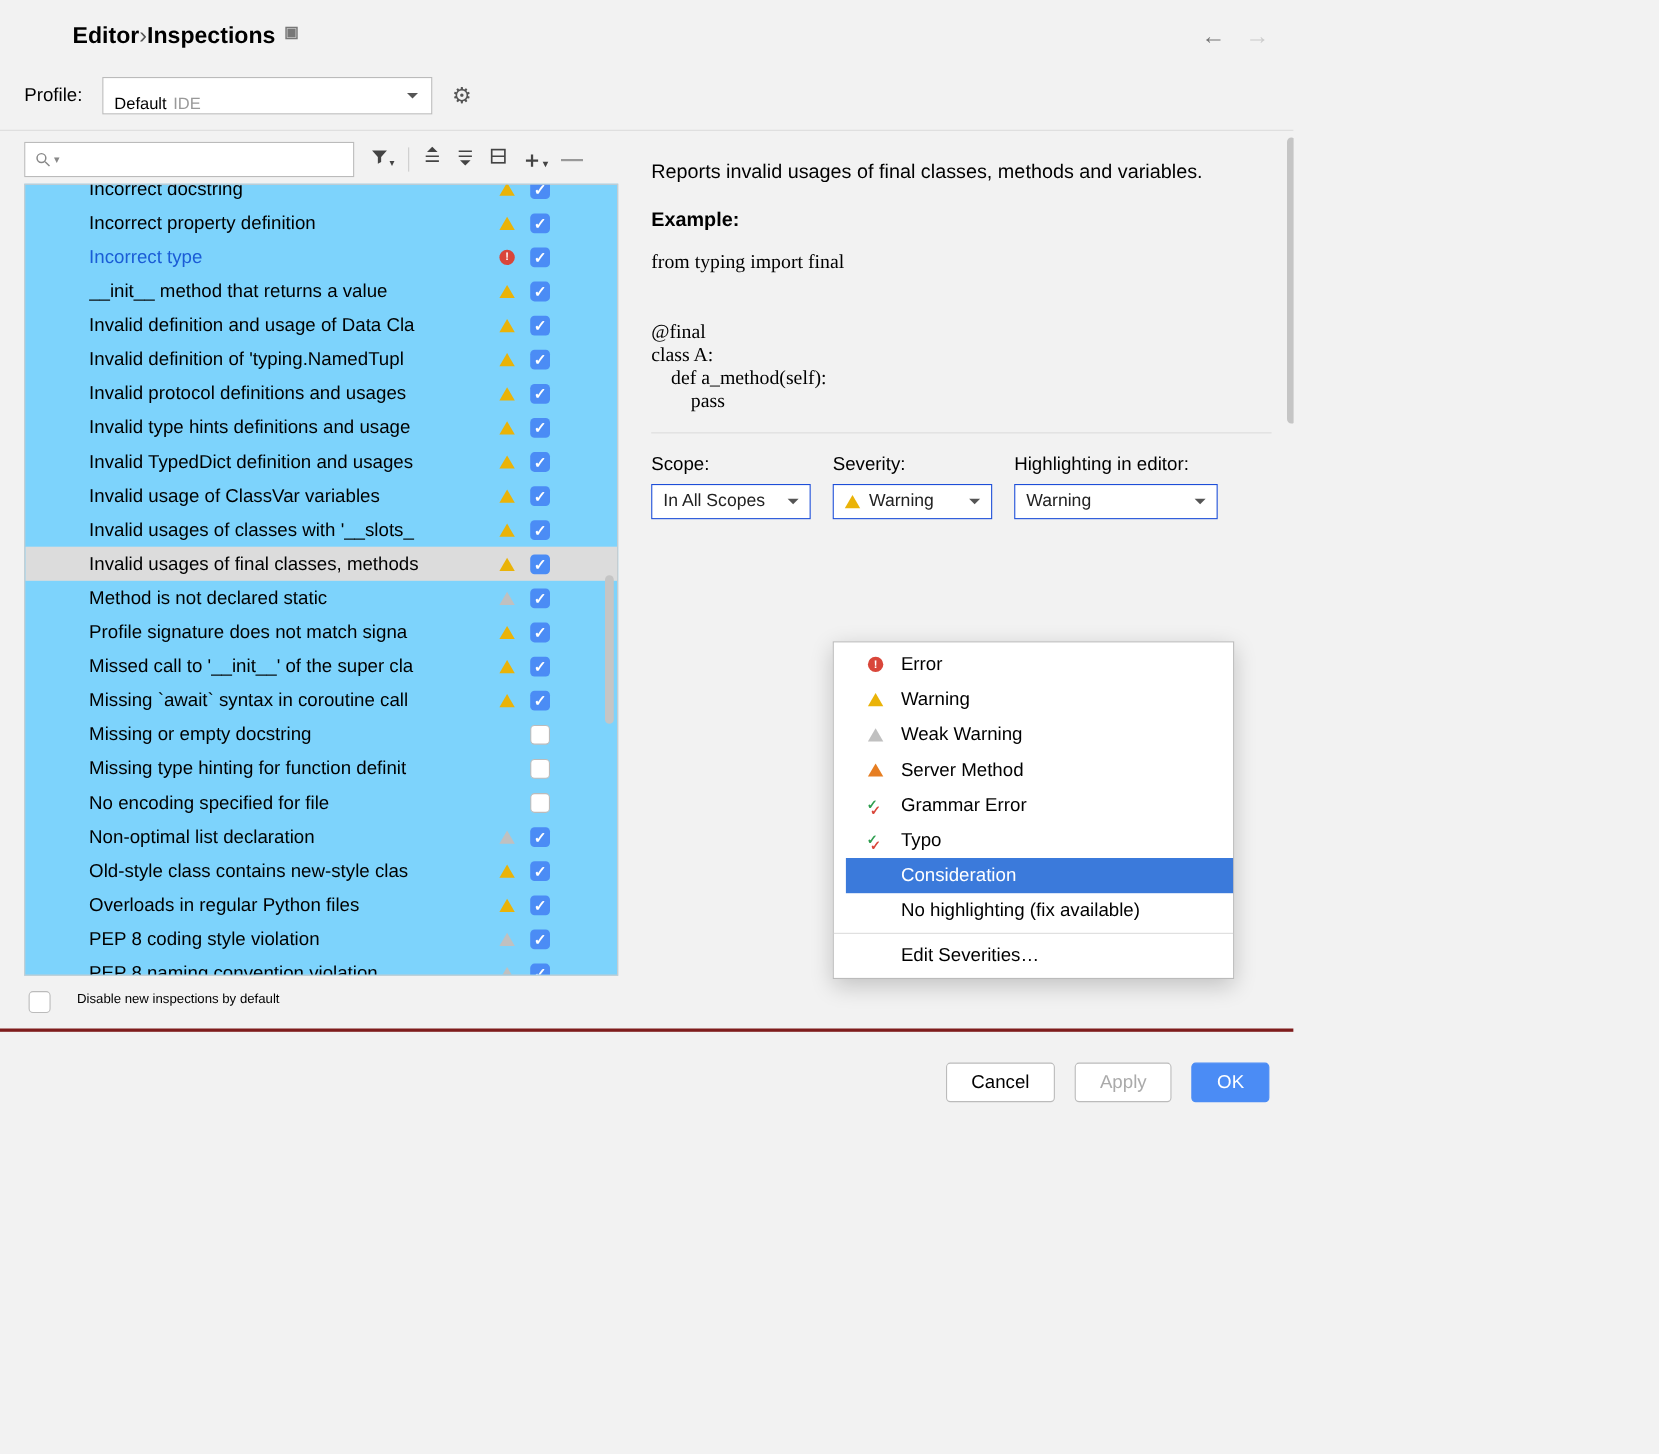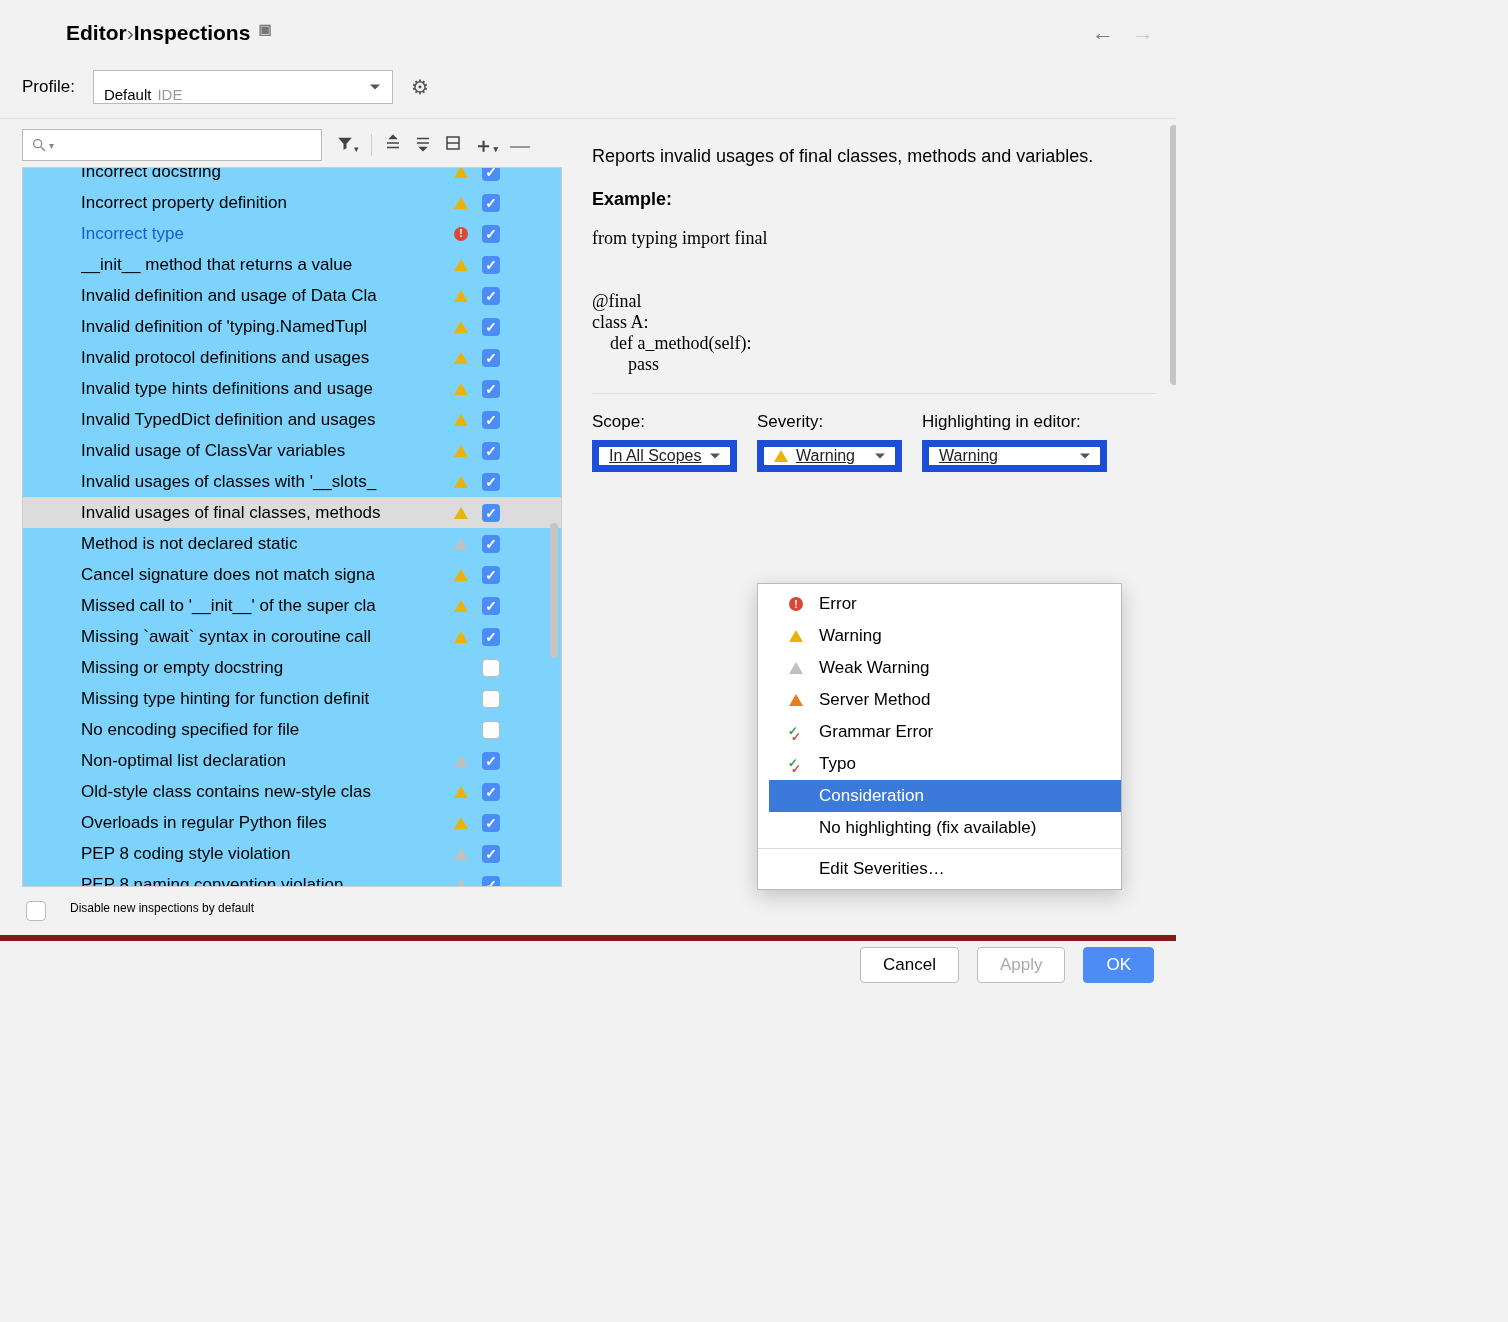--- a/index.html
+++ b/index.html
@@ -44,35 +44,35 @@
   .disable-row { padding: 14px 4px; display:flex; align-items:flex-start; gap:24px; font-size:12px;}
   
   .right { flex:1; padding: 18px 20px 0 30px; font-size:18px; position:relative;}
   .desc { line-height:1.55; }
   pre.code { font-family: Liberation Serif, serif; font-size:18px; margin:18px 0; white-space:pre;}
   .hr { height:1px; background:#ddd; margin: 10px 0 18px 0;}
   
   .opts { display:flex; gap:20px;}
   .opt-col { display:flex; flex-direction:column; gap:8px;}
   .opt-label { font-size:17px;}
-  .dd { border:7px solid #1d4ed8; background:#fff; height:32px; display:flex; align-items:center; padding:0 10px; position:relative; font-size:16px; white-space:nowrap; color:#222;text-decoration:underline;}
+  .dd { border:1px solid #1d4ed8; background:#fff; height:32px; display:flex; align-items:center; padding:0 10px; position:relative; font-size:16px; white-space:nowrap; color:#222;}
   .dd::after { content:""; position:absolute; right:10px; top:50%; border:5px solid transparent; border-top-color:#555; transform:translateY(-25%); }
   .dd .tri { margin-right:8px; display:inline-flex; }
   .dd-scope{width:145px;}
   .dd-sev{width:145px;}
   .dd-h{width:185px;}
   
   .popup { position:absolute; top:458px; left:195px; width:365px; background:#fff; border:1px solid #bbb; box-shadow: 0 6px 20px rgba(0,0,0,.2); z-index:10; padding:4px 0;}
   .popup-row { height:32px; display:flex; align-items:center; padding:0 14px 0 18px; gap:14px; font-size:17px;margin-left:11px;}
   .popup-row.sel { background:#3b7adb; color:#fff;}
   .popup-row .pi { width:18px; display:flex; justify-content:center;}
   .popup-row.noicon .pi { visibility:hidden;}
   .popup-sep { height:1px; background:#ddd; margin:4px 0;}
   
-  .footer { border-top:6px solid #7f1d1d; padding:6px 22px; display:flex; justify-content:flex-end; gap:18px;text-align:right;}
+  .footer { border-top:3px solid #7f1d1d; padding:28px 22px; display:flex; justify-content:flex-end; gap:18px;text-align:right;}
   .btn { height:36px; padding:0 22px; border:1px solid #bbb; background:#fff; border-radius:4px; font-size:17px; display:flex; align-items:center;}
   .btn.primary { background:#4b8cf5; border-color:#4b8cf5; color:#fff;}
   .btn.disabled { color:#aaa;}
   
   
   .tri-y, .tri-g, .tri-o, .tri-r, .tri-gw { display:inline-block; width:0; height:0; border:7px solid transparent; border-bottom-width:12px; border-top:0; }
   .tri-y { border-bottom-color:#eab308; }
   .tri-g { border-bottom-color:#c0c0c0; }
   .tri-o { border-bottom-color:#e67e22; }
   .circ-r { width:14px; height:14px; border-radius:50%; background:#d9463a; display:inline-flex; align-items:center; justify-content:center; color:#fff; font-size:10px; font-weight:700;}
@@ -257,21 +257,21 @@
           <div class="tree-row">
             <span class="label">Method is not declared static</span>
             <span class="sev-icon">
               <span class="tri-g"></span>
             </span>
             <span class="chk">
               <span class="chk-box on"></span>
             </span>
           </div>
           <div class="tree-row">
-            <span class="label">Cancel signature does not match signa</span>
+            <span class="label">Profile signature does not match signa</span>
             <span class="sev-icon">
               <span class="tri-y"></span>
             </span>
             <span class="chk">
               <span class="chk-box on"></span>
             </span>
           </div>
           <div class="tree-row">
             <span class="label">Missed call to '__init__' of the super cla</span>
             <span class="sev-icon">

